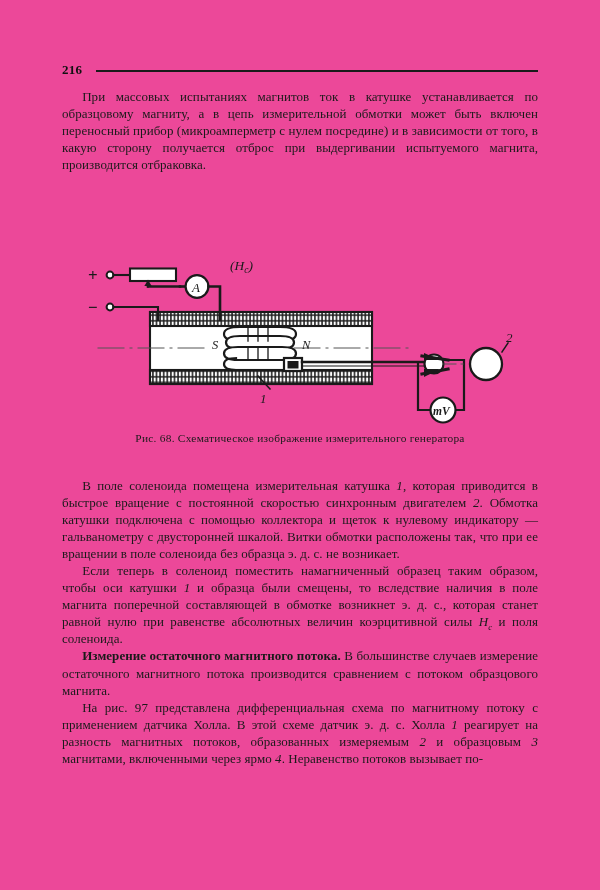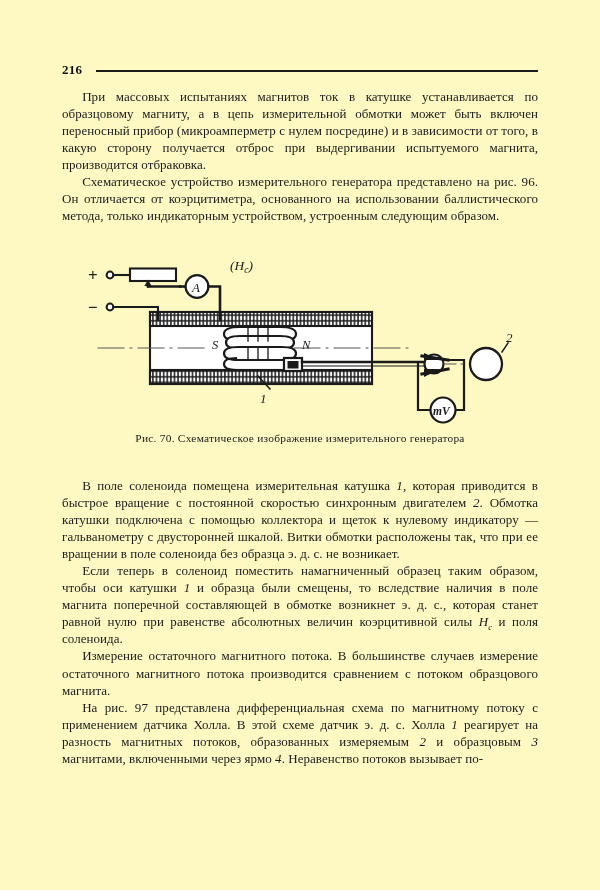--- a/index.html
+++ b/index.html
@@ -11,21 +11,21 @@
     width: 600px;
     height: 890px;
     position: relative;
     font-family: "Liberation Serif", "DejaVu Serif", serif;
     color: #1a1a1a;
     overflow: hidden;
   }
   .page {
     position: absolute;
     inset: 0;
-    background: #fef9c3;
+    background: #ec4899;
   }
 
   
   .header {
     position: absolute;
     left: 62px;
     top: 58px;
     width: 476px;
     height: 22px;
     display: flex;
@@ -62,21 +62,21 @@
 
   .col p {
     margin: 0;
     text-indent: 1.55em;
   }
 
   i, .it {
     font-style: italic;
   }
   .run-in {
-    font-weight: normal;
+    font-weight: bold;
   }
   sub {
     font-size: 0.68em;
     line-height: 0;
   }
 
   
   .figure {
     position: absolute;
     left: 62px;
@@ -102,21 +102,20 @@
 
 <div class="page">
 
   <div class="header">
     <span class="folio">216</span>
     <span class="head-rule"></span>
   </div>
 
   <div class="col" id="block-a">
     <p>При массовых испытаниях магнитов ток в катушке устанавливается по образцовому магниту, а в цепь измерительной обмотки может быть включен переносный прибор (микроамперметр с нулем посредине) и в зависимости от того, в какую сторону получается отброс при выдергивании испытуемого магнита, производится отбраковка.</p>
-    <p>Схематическое устройство измерительного генератора представлено на рис. 96. Он отличается от коэрцитиметра, основанного на использовании баллистического метода, только индикаторным устройством, устроенным следующим образом.</p>
   </div>
 
   <div class="figure">
     <svg class="fig-art" viewBox="0 0 476 176">
       <defs>
         <pattern id="mesh" width="7.2" height="5.6" patternUnits="userSpaceOnUse">
           <rect width="7.2" height="5.6" fill="#ffffff"></rect>
           <path d="M0 0H7.2M0 5.6H7.2" stroke="#1a1a1a" stroke-width="1.5"></path>
           <path d="M0.9 0V5.6M4.5 0V5.6" stroke="#1a1a1a" stroke-width="1.5"></path>
         </pattern>
@@ -184,21 +183,21 @@
         <text x="130" y="44" font-size="13" font-style="italic">A</text>
         <text x="168" y="22" font-size="13.5" font-style="italic">(H<tspan font-size="9.5" dy="3">c</tspan><tspan dy="-3">)</tspan></text>
         <text x="150" y="101" font-size="12.5" font-style="italic">S</text>
         <text x="240" y="101" font-size="12.5" font-style="italic">N</text>
         <text x="198" y="155" font-size="13" font-style="italic">1</text>
         <text x="444" y="94" font-size="13" font-style="italic">2</text>
         <text x="371" y="167" font-size="11.5" font-style="italic" font-weight="bold">mV</text>
       </g>
     </svg>
 
-    <div class="fig-caption">Рис. 70. Схематическое изображение измерительного генератора</div>
+    <div class="fig-caption">Рис. 68. Схематическое изображение измерительного генератора</div>
   </div>
 
   <div class="col" id="block-b">
 
     <p>В поле соленоида помещена измерительная катушка <i class="it">1</i>, которая приводится в быстрое вращение с постоянной скоростью синхронным двигателем <i class="it">2</i>. Обмотка катушки подключена с помощью коллектора и щеток к нулевому индикатору — гальванометру с двусторонней шкалой. Витки обмотки расположены так, что при ее вращении в поле соленоида без образца э. д. с. не возникает.</p>
 
     <p>Если теперь в соленоид поместить намагниченный образец таким образом, чтобы оси катушки <i class="it">1</i> и образца были смещены, то вследствие наличия в поле магнита поперечной составляющей в обмотке возникнет э. д. с., которая станет равной нулю при равенстве абсолютных величин коэрцитивной силы <i class="it">H<sub>c</sub></i> и поля соленоида.</p>
 
     <p><span class="run-in">Измерение остаточного магнитного потока.</span> В большинстве случаев измерение остаточного магнитного потока производится сравнением с потоком образцового магнита.</p>
 

